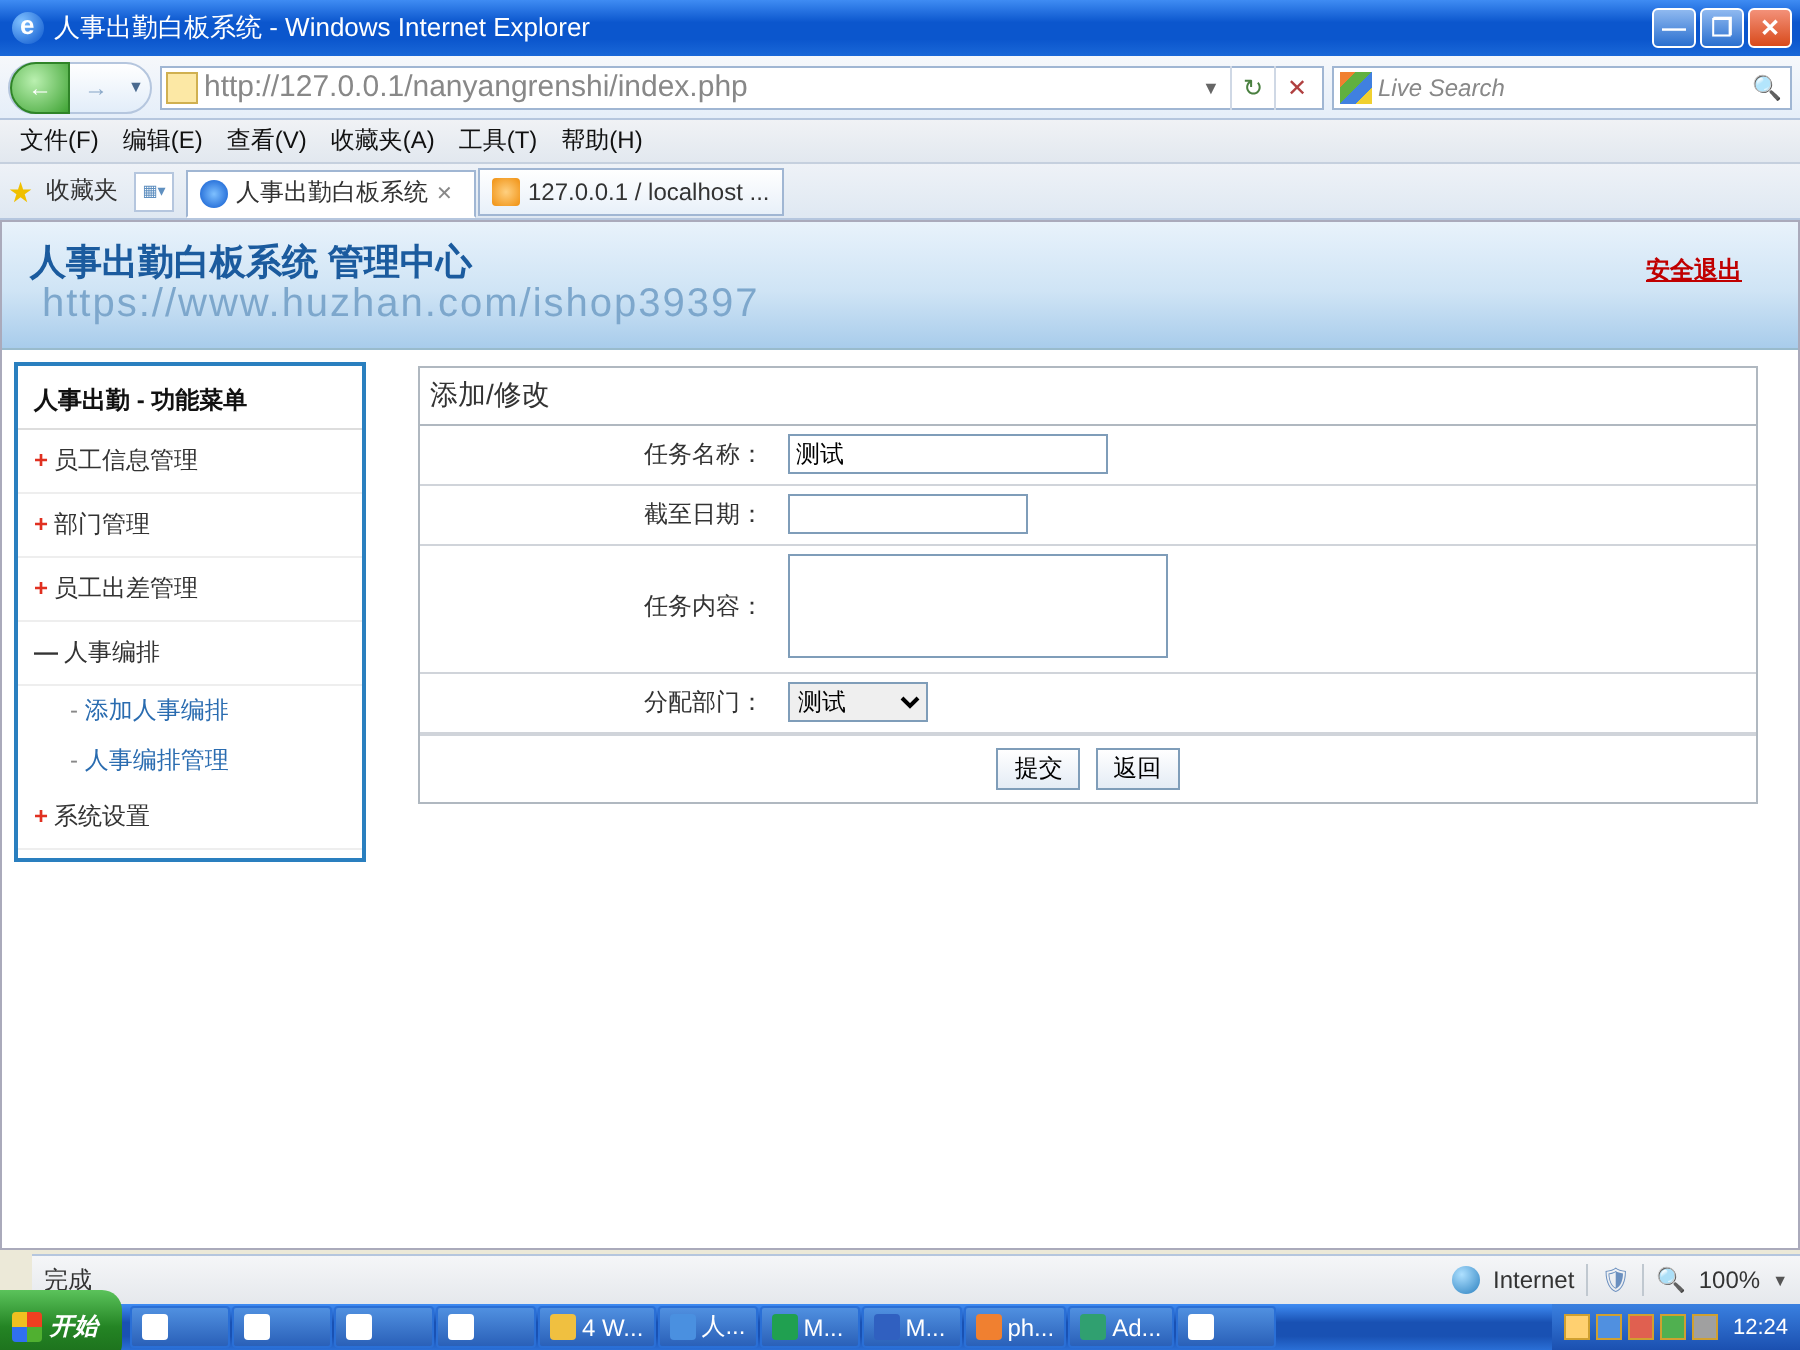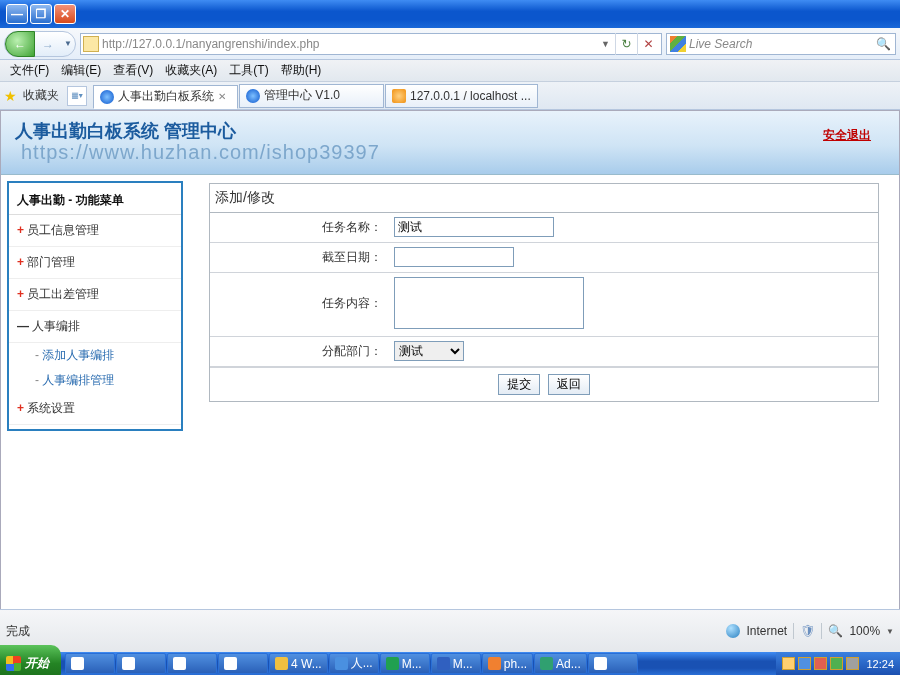--- a/index.html
+++ b/index.html
@@ -18,21 +18,21 @@
 .win-btn.close { background: linear-gradient(to bottom, #f39179, #d84a1b); }
 
 
 .navrow { height: 32px; background: linear-gradient(to bottom, #f6f8fb, #e5eef9); border-bottom: 1px solid #b5c6de; display: flex; align-items: center; padding: 0 4px; gap: 4px; }
 .navbtn-group { display: flex; align-items: center; border: 1px solid #b5c6de; border-radius: 14px; height: 26px; background: linear-gradient(to bottom, #fff, #e2edf9); }
 .navbtn-back { width: 30px; height: 26px; border-radius: 13px 0 0 13px; background: radial-gradient(circle at 40% 35%, #baf0b0, #3fa334); display: flex; align-items: center; justify-content: center; color: #fff; border: 1px solid #2f8428; }
 .navbtn-fwd { width: 26px; height: 26px; display: flex; align-items: center; justify-content: center; color: #8ba9c9; }
 .navbtn-drop { width: 14px; display: flex; align-items: center; justify-content: center; color: #4a6a8f; font-size: 8px; }
 .addressbar { flex: 1; height: 22px; border: 1px solid #a0b6d3; background: #fff; display: flex; align-items: center; padding: 0 2px; }
 .addr-icon { width: 16px; height: 16px; background: #fce8a5; border: 1px solid #d0b050; margin-right: 3px; }
-.addr-text { flex: 1; color: #888; font-size: 12px; }
+.addr-text { flex: 1; color: #888; font-size: 15px; }
 .addr-drop { width: 14px; color: #666; font-size: 9px; }
 .addr-btn { width: 22px; height: 22px; display: flex; align-items: center; justify-content: center; border-left: 1px solid #cfd8e5; }
 .addr-refresh { color: #4a8040; }
 .addr-stop { color: #b04040; }
 .searchbox { width: 230px; height: 22px; border: 1px solid #a0b6d3; background: #fff; display: flex; align-items: center; padding: 0 3px; gap: 3px; }
 .search-icon { width: 16px; height: 16px; background: linear-gradient(135deg, #f08030 25%, #60b040 25% 50%, #4080e0 50% 75%, #f0d030 75%); }
 .search-text { flex: 1; color: #888; font-style: italic; }
 .search-go { width: 16px; color: #4a6a8f; }
 
 
@@ -75,21 +75,21 @@
 .form-row:last-of-type { border-bottom: none; }
 .form-label { width: 180px; text-align: right; padding: 6px 8px; color: #333; }
 .form-field { flex: 1; padding: 4px; }
 .form-field input[type=text] { height: 20px; border: 1px solid #7f9db9; padding: 0 3px; width: 160px; }
 .form-field textarea { width: 190px; height: 52px; border: 1px solid #7f9db9; resize: none; }
 .form-field select { height: 20px; border: 1px solid #7f9db9; width: 70px; }
 .form-actions { text-align: center; padding: 6px; border-top: 1px solid #d0d4da; }
 .form-actions button { height: 21px; padding: 0 8px; border: 1px solid #7f9db9; background: linear-gradient(to bottom, #fff, #e4ecf5); margin: 0 2px; }
 
 
-.statusbar { position: absolute; bottom: 23px; left: 0; right: 0; height: 43px; background: linear-gradient(to bottom, #f5f6f8, #e5e8ec); border-top: 1px solid #b5c6de; display: flex; align-items: center; justify-content: space-between; padding: 0 6px; }
+.statusbar { position: absolute; bottom: 23px; left: 16px; right: 0; height: 25px; background: linear-gradient(to bottom, #f5f6f8, #e5e8ec); border-top: 1px solid #b5c6de; display: flex; align-items: center; justify-content: space-between; padding: 0 6px; }
 .status-left { color: #333; }
 .status-right { display: flex; align-items: center; gap: 6px; color: #333; }
 .zone-icon { width: 14px; height: 14px; background: radial-gradient(circle at 35% 30%, #aee0ff, #2a80c0); border-radius: 50%; }
 .status-sep { width: 1px; height: 16px; background: #c0c8d0; }
 .zoom-drop { font-size: 8px; color: #555; }
 
 
 .taskbar { position: absolute; bottom: 0; left: 0; right: 0; height: 23px; background: linear-gradient(to bottom, #3f8cf3, #1951b3 40%, #1951b3 70%, #2a6fd6); display: flex; align-items: center; }
 .startbtn { height: 37px; padding: 0 12px 0 6px; background: linear-gradient(to bottom, #5bc35b, #248424 50%, #1a6a1a); color: #fff; font-weight: bold; font-style: italic; display: flex; align-items: center; gap: 4px; border-radius: 0 10px 10px 0; text-align: center; }
 .start-logo { width: 15px; height: 15px; background: conic-gradient(#f04020 0 25%, #50b030 0 50%, #3070f0 0 75%, #f0c020 0); border-radius: 2px; }
@@ -97,20 +97,24 @@
 .taskbtn { height: 21px; margin-top: 1px; border: 1px solid #2a6fd6; background: linear-gradient(to bottom, #5090e0, #2a60b8); color: #fff; display: flex; align-items: center; padding: 0 5px; gap: 3px; font-size: 11px; border-radius: 2px; min-width: 50px; }
 .taskbtn .ticon { width: 13px; height: 13px; background: #fff; border-radius: 2px; flex-shrink: 0; }
 .tray { margin-left: auto; height: 100%; background: linear-gradient(to bottom, #3a80e0, #1b50b0); display: flex; align-items: center; padding: 0 6px; gap: 3px; }
 .tray-icon { width: 13px; height: 13px; background: #ffd070; border: 1px solid #d0a030; }
 .tray-time { color: #fff; margin-left: 4px; font-size: 11px; }
 </style>
 </head>
 <body>
 
 <div class="titlebar">
+  <div class="titlebar-left">
+    <span class="ie-logo"></span>
+    <span class="title-text">人事出勤白板系统 - Windows Internet Explorer</span>
+  </div>
   <div class="win-btns">
     <div class="win-btn min">—</div>
     <div class="win-btn max">❐</div>
     <div class="win-btn close">✕</div>
   </div>
 </div>
 
 <div class="navrow">
   <div class="navbtn-group">
     <div class="navbtn-back">←</div>
@@ -141,24 +145,20 @@
 </div>
 
 <div class="tabbar">
   <span class="fav-star">★</span>
   <span class="fav-label">收藏夹</span>
   <span class="tab-sq">▦▾</span>
   <div class="tab active">
     <span class="tab-icon"></span>
     <span class="tab-text">人事出勤白板系统</span>
     <span class="tab-close">✕</span>
-  </div>
-  <div class="tab">
-    <span class="tab-icon"></span>
-    <span class="tab-text">管理中心  V1.0</span>
   </div>
   <div class="tab">
     <span class="tab-icon wamp"></span>
     <span class="tab-text">127.0.0.1 / localhost ...</span>
   </div>
 </div>
 
 <div class="viewport">
   <div class="app-header">
     <div class="app-title">人事出勤白板系统 管理中心</div>

